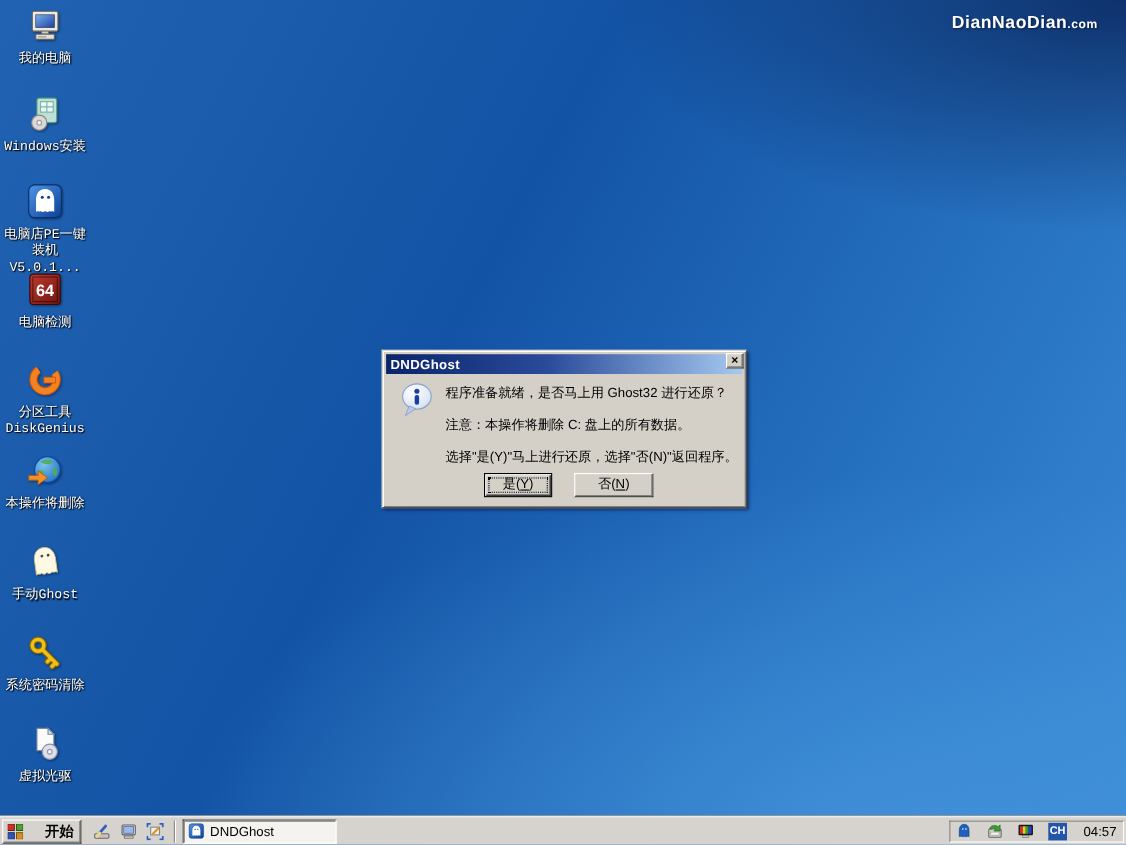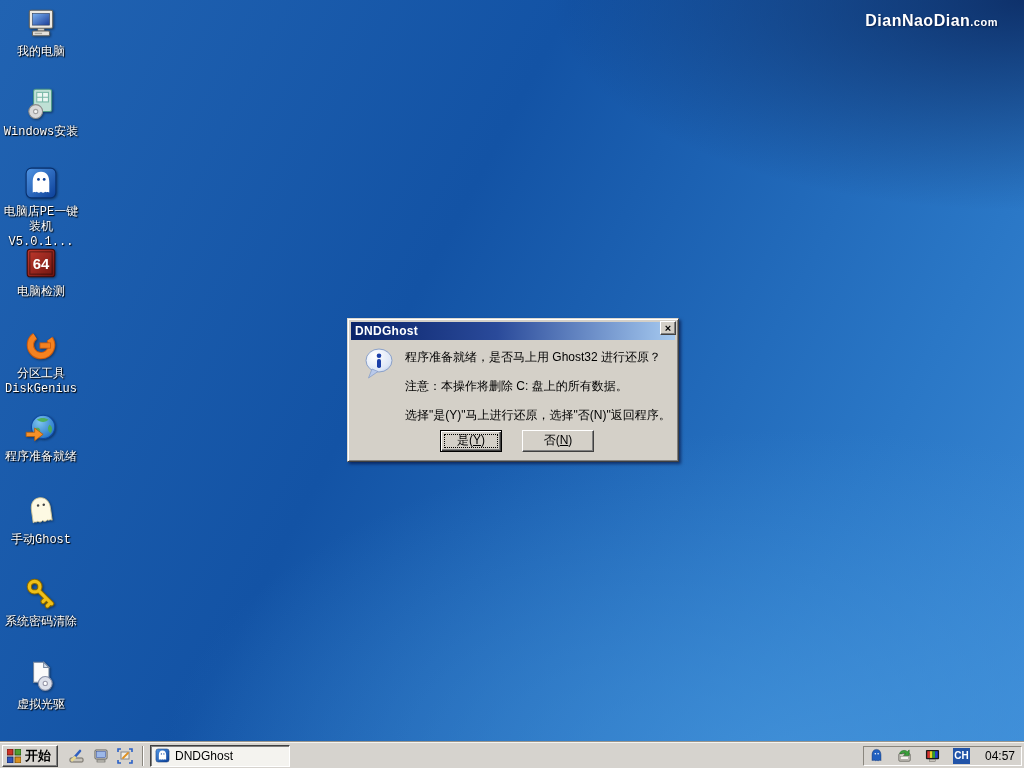--- a/index.html
+++ b/index.html
@@ -71,21 +71,21 @@
   .mnemo { text-decoration:underline; }
 
   
   .taskbar {
     position:absolute; left:0; bottom:0; width:1024px; height:26px;
     background:#d6d3ce; border-top:1px solid #f5f4f0;
     box-shadow:0 -1px 0 #9a968e;
     display:flex; align-items:center; padding:0 2px;
   }
   .start-btn {
-    height:22px; padding:0 6px 0 4px; display:flex; align-items:center; gap:4px;
+    height:22px; padding:0 6px 0 4px; display:flex; align-items:center; gap:20px;
     background:#d6d3ce; border:1px solid; border-color:#fff #404040 #404040 #fff;
     box-shadow:inset -1px -1px 0 #808080;
     font-size:13px; font-weight:bold; color:#000; cursor:default;
   }
   .ql { display:flex; align-items:center; gap:6px; margin-left:10px; }
   .ql-item { width:18px; height:18px; display:flex; align-items:center; justify-content:center; cursor:default; }
   .tb-sep { width:2px; height:20px; margin:0 6px 0 8px; border-left:1px solid #8a867e; border-right:1px solid #fff; }
   .task-btn {
     width:140px; height:22px; display:flex; align-items:center; gap:5px; padding:0 4px;
     background:#f4f3ef; border:1px solid; border-color:#404040 #fff #fff #404040;
@@ -185,21 +185,21 @@
 </div>
 
 <div class="dicon" style="top:411px">
   <svg viewBox="0 0 32 32">
     <circle cx="18" cy="15" r="11" fill="url(#gGlobe)" stroke="#0d47a1"></circle>
     <path d="M12 8 C15 6 20 6 23 8 C21 11 15 11 12 8 Z" fill="#4caf50" opacity=".9"></path>
     <path d="M24 13 C27 15 27 18 25 21 C22 19 22 15 24 13 Z" fill="#4caf50" opacity=".9"></path>
     <path d="M11 16 C14 15 16 17 15 20 C12 21 10 19 11 16 Z" fill="#4caf50" opacity=".9"></path>
     <polygon points="2,20 10,20 10,16 18,22 10,28 10,24 2,24" fill="#f59028" stroke="#b05e10" stroke-width=".8"></polygon>
   </svg>
-  <div class="lbl">程序准备就绪</div>
+  <div class="lbl">本操作将删除</div>
 </div>
 
 <div class="dicon" style="top:494px">
   <svg viewBox="0 0 32 32">
     <g transform="rotate(-8 16 16)">
       <path d="M16 3.5 C9.8 3.5 7.2 8.5 7.2 14 L7.2 26 C8.7 24.4 10.2 26.5 11.7 25.1 C13.2 26.5 14.7 26.5 16.2 25.1 C17.7 26.5 19.2 26.5 20.7 25.1 C22.2 26.5 23.7 24.4 25.2 26 L25.2 14 C25.2 8.5 22.2 3.5 16 3.5 Z" fill="#fdf9e3" stroke="#cfc493" stroke-width=".8"></path>
       <circle cx="14" cy="10.5" r="1.2" fill="#444"></circle>
       <circle cx="19.4" cy="10.5" r="1.2" fill="#444"></circle>
     </g>
   </svg>

